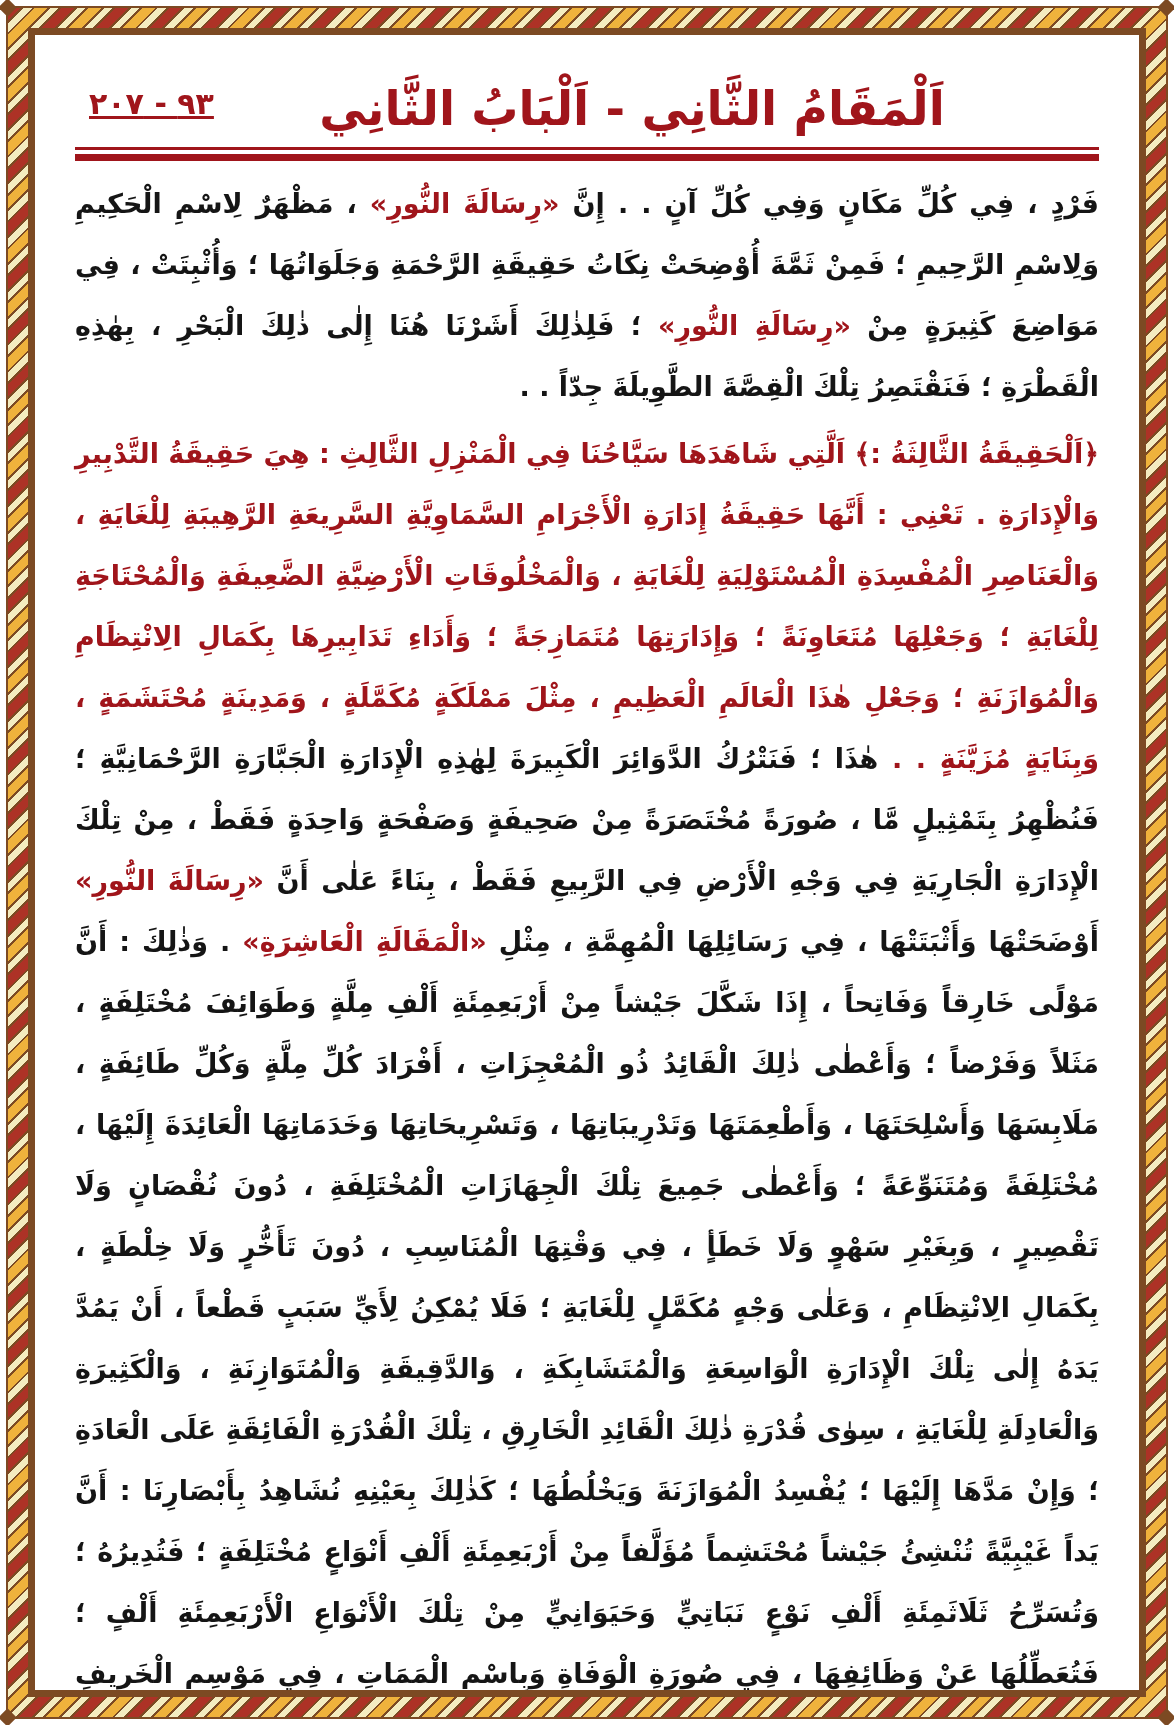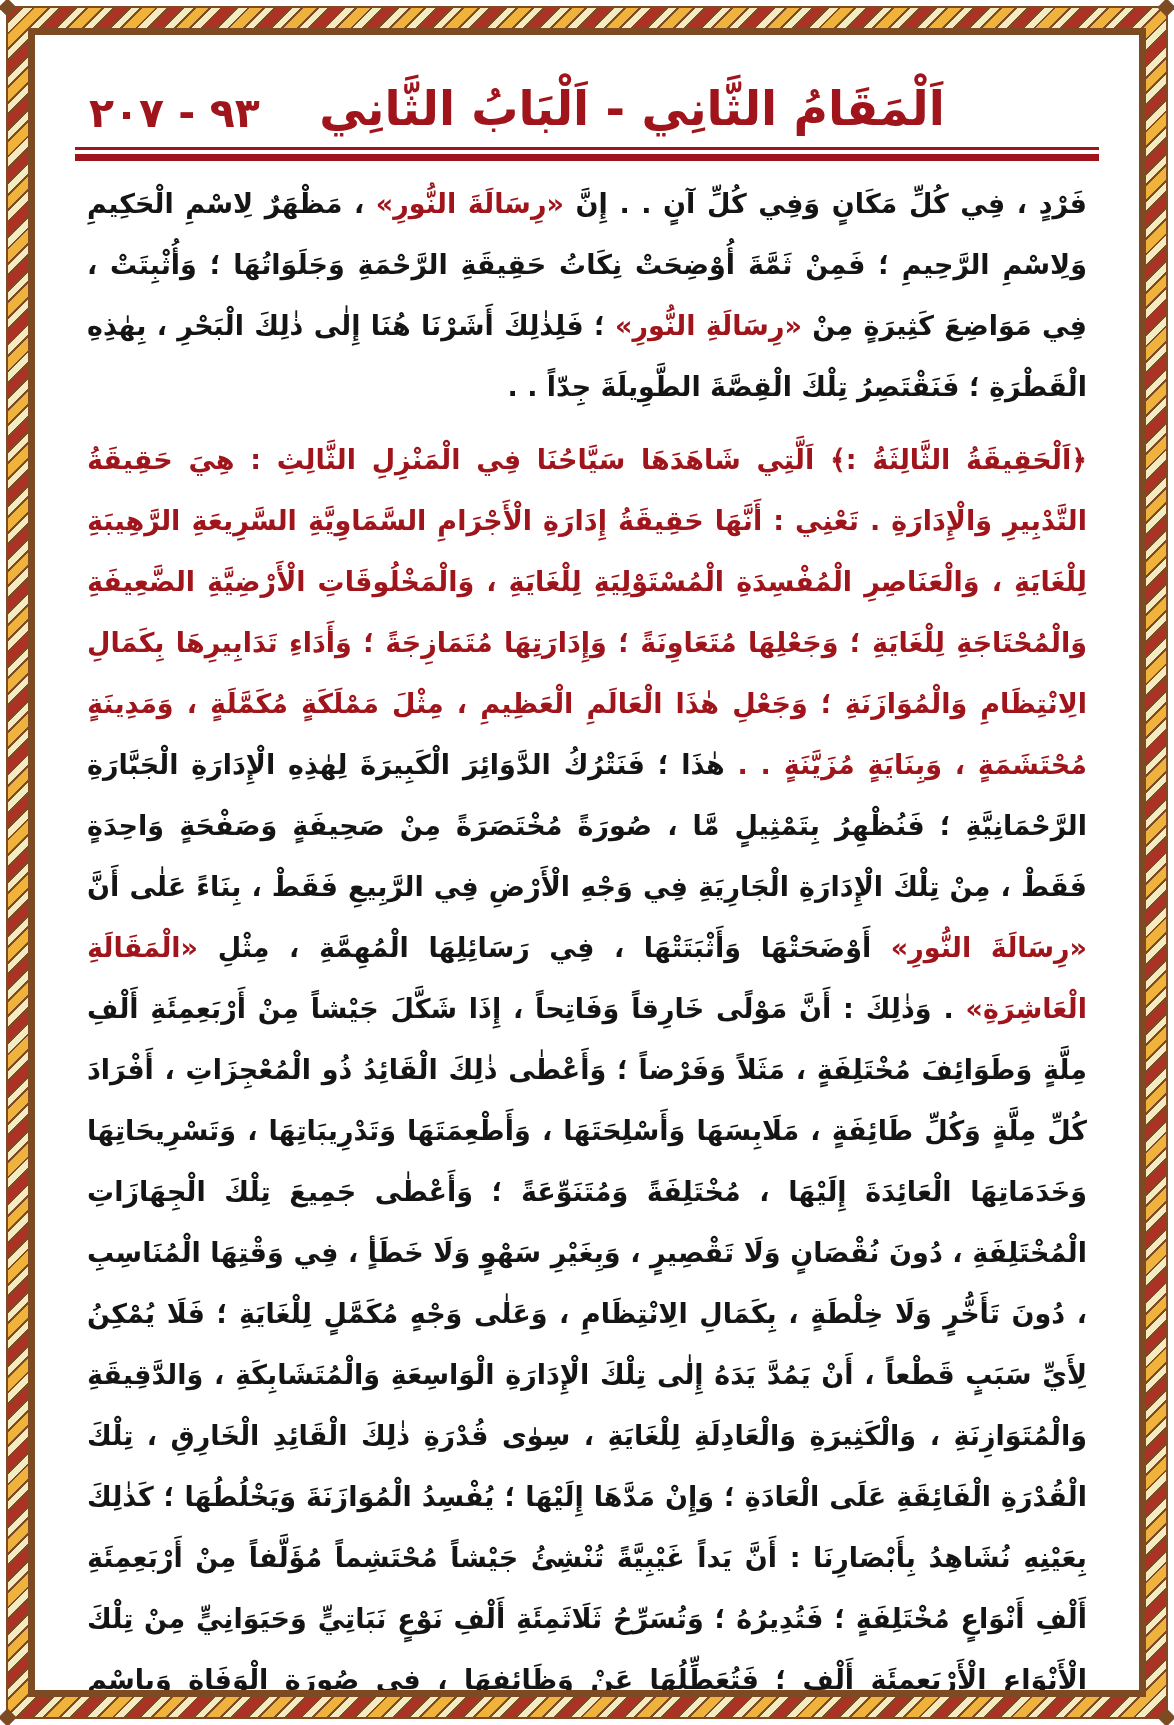--- a/index.html
+++ b/index.html
@@ -52,25 +52,26 @@
 
   .content{
     position:absolute;inset:35px;
     box-sizing:border-box;
     padding:20px 40px 0 40px;
     overflow:hidden;
     direction:rtl;
   }
   .header{position:relative;height:82px;}
   .page-numbers{
-    position:absolute;left:14px;bottom:0;
+    position:absolute;left:14px;bottom:16px;
     color:var(--red);
-    font-weight:bold;font-size:41px;
+    font-weight:bold;font-size:30px;
     letter-spacing:2px;
     direction:rtl;
+    text-decoration:underline;
   }
   .title{
     position:absolute;left:0;right:0;bottom:0;margin:0;
     text-align:center;
     transform:translateX(45px);
     color:var(--red);
     font-weight:bold;font-size:47px;
     line-height:1.2;
   }
   .rule{
@@ -81,21 +82,21 @@
   }
   .body-text{
     margin-top:12px;
     color:var(--black);
     font-weight:bold;
     font-size:27px;
     line-height:61px;
     text-align:justify;
     text-justify:inter-word;
   }
-  .para{margin:12px;padding:0;}
+  .para{margin:0;padding:0;}
   .para + .para{margin-top:6px;}
   .run-black{color:var(--black);}
   .run-red{color:var(--red);}
   .run-red-heading{color:var(--red);}
 </style>
 </head>
 <body>
 
 <div class="page">
 

